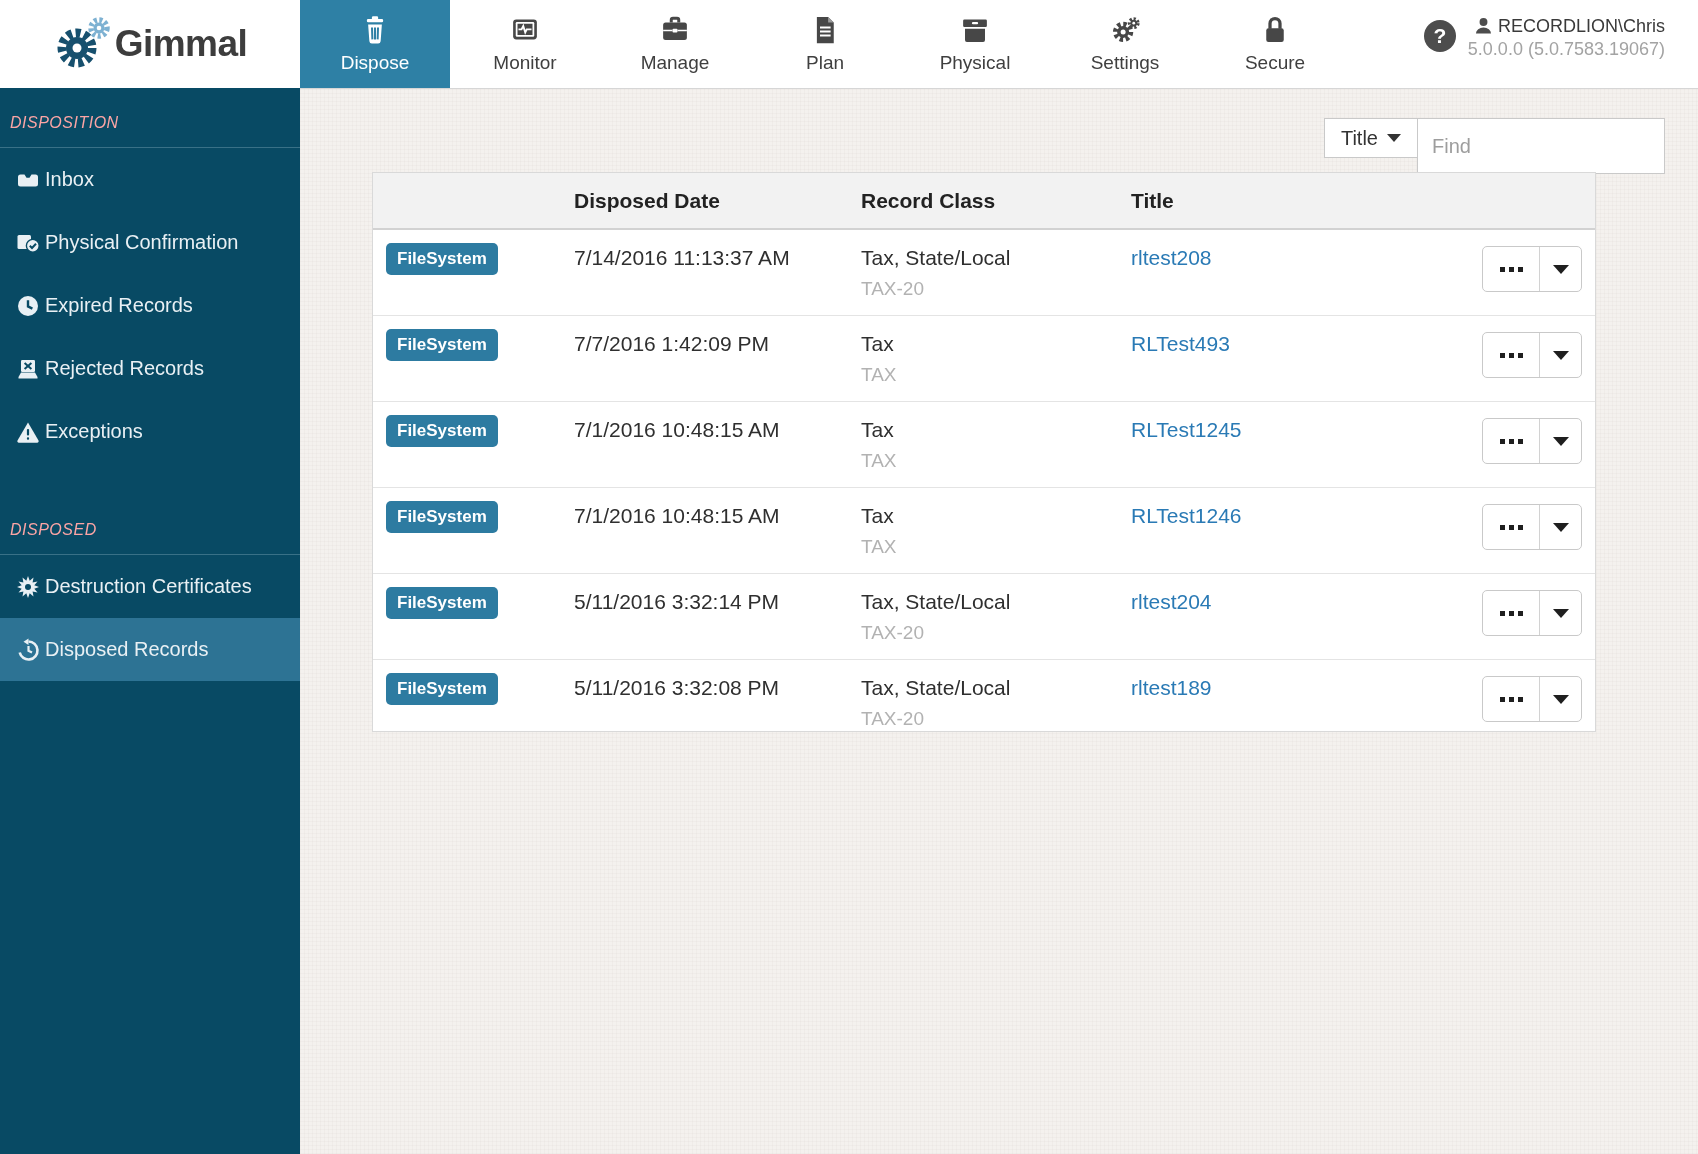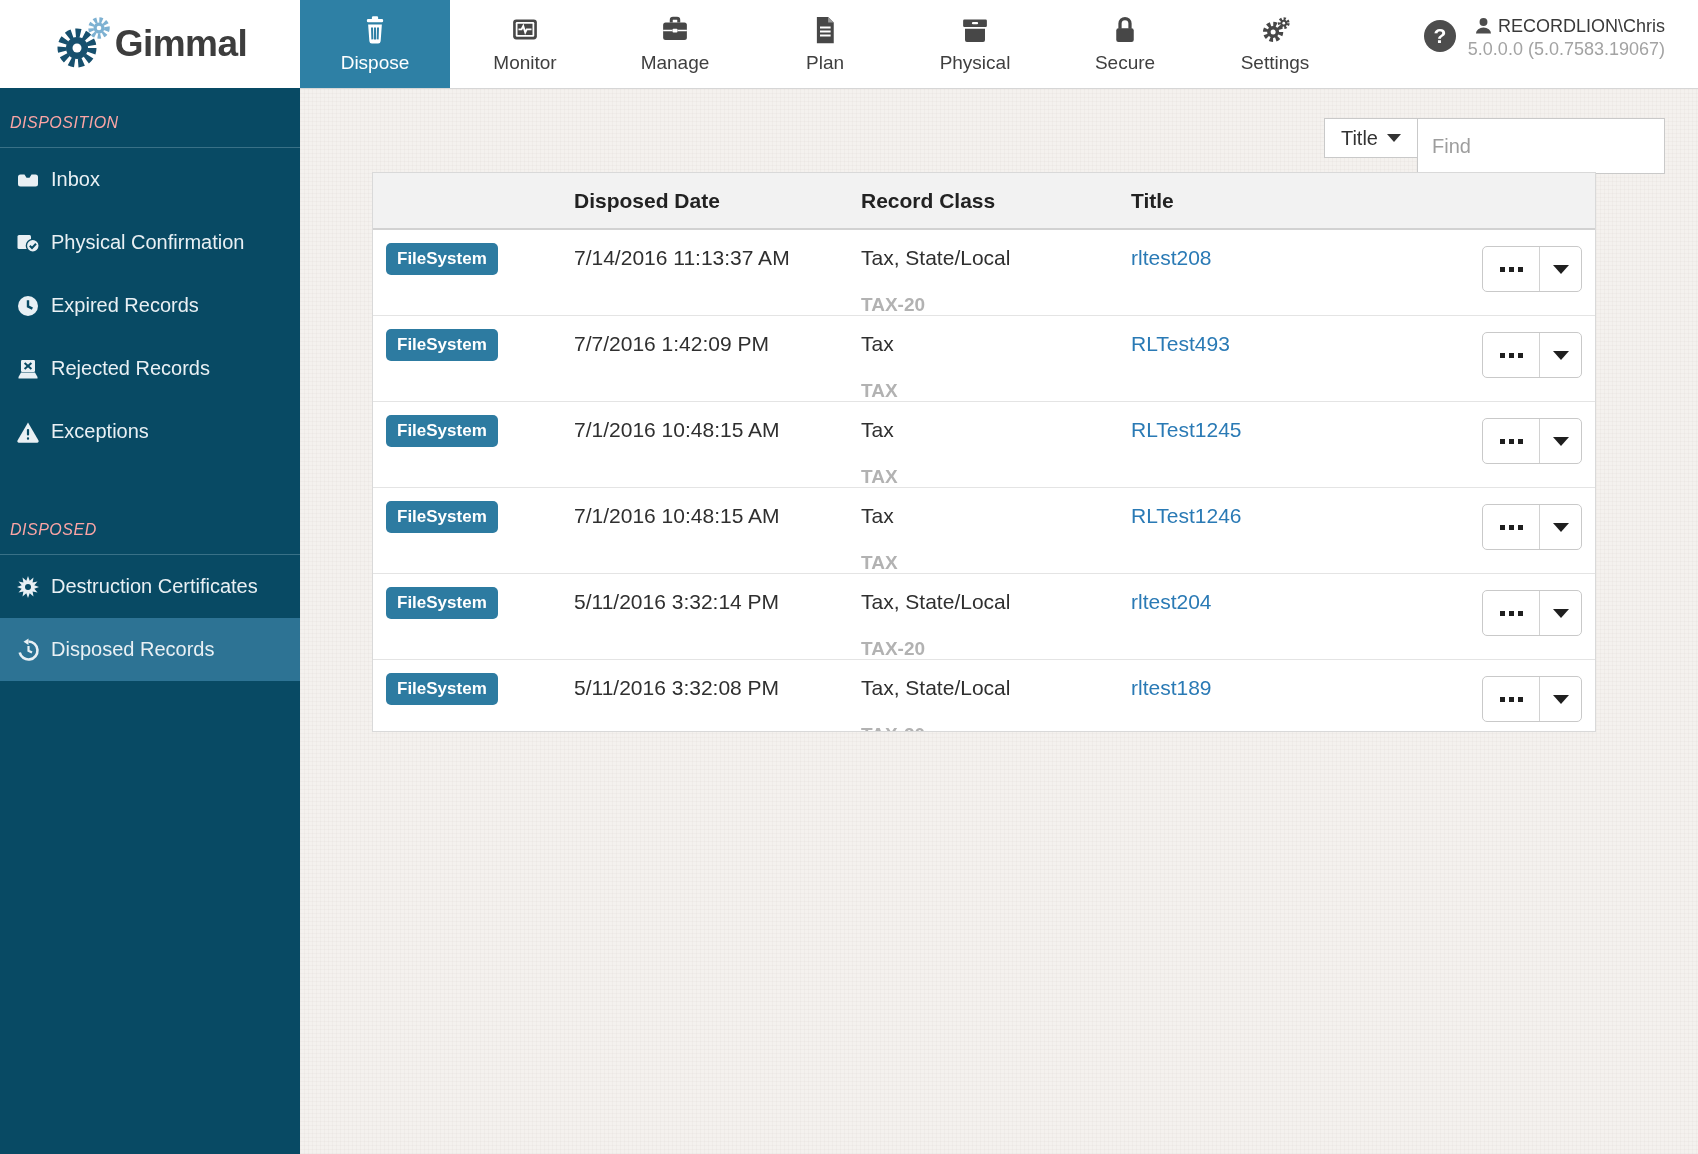--- a/index.html
+++ b/index.html
@@ -22,21 +22,21 @@
   .user-cluster { position:absolute; right:33px; top:16px; display:flex; align-items:flex-start; gap:12px; }
   .help-circle { width:32px; height:32px; border-radius:50%; background:#4d4d4d; color:#fff; font-size:21px; font-weight:bold; display:flex; align-items:center; justify-content:center; margin-top:4px; cursor:pointer; }
   .user-block { text-align:right; }
   .user-name-line { display:flex; align-items:flex-start; justify-content:flex-end; gap:5px; font-size:18px; color:#3a3a3a; }
   .user-version { font-size:18px; color:#a3a3a3; margin-top:2px; }
 
   
   .sidebar { position:absolute; left:0; top:88px; width:300px; height:1066px; background:#084a64; }
   .side-section-title { padding:26px 10px 15px 10px; color:#fca5a5; font-size:16px; letter-spacing:0.5px;font-style:italic; }
   .side-divider { border-bottom:1px solid rgba(150,185,200,0.35); }
-  .side-item { height:63px; display:flex; align-items:center; gap:11px; padding-left:16px; color:#e9f0f4; font-size:20px; cursor:pointer; }
+  .side-item { height:63px; display:flex; align-items:center; gap:5px; padding-left:16px; color:#e9f0f4; font-size:20px; cursor:pointer; }
   .side-item.active { background:#2d7394; }
   .side-icon { width:24px; height:24px; flex:0 0 24px; display:block; }
   .side-gap { height:32px; }
 
   
   .main { position:absolute; left:300px; top:88px; width:1398px; height:1066px;
     background-color:#f4f1ee;
     background-image:
       repeating-linear-gradient(0deg, rgba(120,100,90,0.035) 0 1px, transparent 1px 4px),
       repeating-linear-gradient(90deg, rgba(120,100,90,0.035) 0 1px, transparent 1px 4px);
@@ -53,21 +53,21 @@
   
   .table-card { position:absolute; left:72px; top:83px; width:1224px; height:560px; background:#fff; border:1px solid #d9d9d9; overflow:hidden; }
   .t-header { display:grid; grid-template-columns:201px 287px 270px 300px 1fr; height:57px; background:#f2f2f2; border-bottom:2px solid #d2d2d2; align-items:center; }
   .t-header .th { font-size:21px; font-weight:bold; color:#222; }
   .t-row { display:grid; grid-template-columns:201px 287px 270px 300px 1fr; height:86px; background:#fff; border-bottom:1px solid #e4e4e4; }
   .cell { padding-top:16px; }
   .badge-cell { padding-left:13px; padding-top:13px; }
   .badge { display:inline-block; background:#2d7ba1; color:#fff; font-weight:bold; font-size:17px; padding:6px 11px; border-radius:5px; }
   .date-cell { font-size:21px; color:#2f2f2f; }
   .class-main { font-size:21px; color:#2f2f2f; }
-  .class-code { font-size:19px; color:#b2b2b2; margin-top:24px;font-weight:bold; }
+  .class-code { font-size:19px; color:#b2b2b2; margin-top:8px; }
   .title-link { font-size:21px; color:#2a7ab5; text-decoration:none; cursor:pointer; }
   .actions-cell { position:relative; }
   .btn-group { position:absolute; right:13px; top:16px; height:46px; width:100px; background:#fff; border:1px solid #c9c9c9; border-radius:5px; display:flex; overflow:hidden; }
   .btn-more { width:57px; display:flex; align-items:center; justify-content:center; gap:4px; cursor:pointer; border-right:1px solid #d2d2d2; }
   .btn-more i { width:5px; height:5px; background:#1f1f1f; display:block; }
   .btn-caret { flex:1; display:flex; align-items:center; justify-content:center; cursor:pointer; }
   .caret-down { width:0; height:0; border-left:8px solid transparent; border-right:8px solid transparent; border-top:9px solid #1f1f1f; }
 </style>
 </head>
 <body>
@@ -129,35 +129,35 @@
     <div class="nav-tab">
       <svg class="nav-icon" viewBox="0 0 24 24">
         <rect x="2.5" y="3.5" width="19" height="6" rx="1" fill="#474747"></rect>
         <path d="M4 11 h16 v9 a1.5 1.5 0 0 1 -1.5 1.5 h-13 a1.5 1.5 0 0 1 -1.5 -1.5 z" fill="#474747"></path>
         <rect x="9.5" y="5.6" width="5" height="1.8" rx="0.9" fill="#fff"></rect>
       </svg>
       <span class="tab-label">Physical</span>
     </div>
     <div class="nav-tab">
       <svg class="nav-icon" viewBox="0 0 24 24">
-        <path d="M8 11 v-4.2 a4 4 0 0 1 8 0 v4.2" fill="none" stroke="#474747" stroke-width="2.6"></path>
-        <rect x="5" y="10.5" width="14" height="11" rx="1.8" fill="#474747"></rect>
-      </svg>
-      <span class="tab-label">Secure</span>
-    </div>
-    <div class="nav-tab">
-      <svg class="nav-icon" viewBox="0 0 24 24">
         <circle cx="10.5" cy="13.5" r="6" fill="none" stroke="#474747" stroke-width="4.2" stroke-dasharray="2.6 2.1"></circle>
         <circle cx="10.5" cy="13.5" r="4.8" fill="#474747"></circle>
         <circle cx="10.5" cy="13.5" r="2" fill="#fff"></circle>
         <circle cx="19" cy="6.5" r="3.4" fill="none" stroke="#474747" stroke-width="2.6" stroke-dasharray="1.7 1.4"></circle>
         <circle cx="19" cy="6.5" r="2.7" fill="#474747"></circle>
         <circle cx="19" cy="6.5" r="1.1" fill="#fff"></circle>
       </svg>
       <span class="tab-label">Settings</span>
+    </div>
+    <div class="nav-tab">
+      <svg class="nav-icon" viewBox="0 0 24 24">
+        <path d="M8 11 v-4.2 a4 4 0 0 1 8 0 v4.2" fill="none" stroke="#474747" stroke-width="2.6"></path>
+        <rect x="5" y="10.5" width="14" height="11" rx="1.8" fill="#474747"></rect>
+      </svg>
+      <span class="tab-label">Secure</span>
     </div>
   </div>
 
   <div class="user-cluster">
     <div class="help-circle">?</div>
     <div class="user-block">
       <div class="user-name-line">
         <svg width="19" height="19" viewBox="0 0 24 24">
           <circle cx="12" cy="7.5" r="5" fill="#4d4d4d"></circle>
           <path d="M2.5 22 a9.5 7.5 0 0 1 19 0 z" fill="#4d4d4d"></path>

